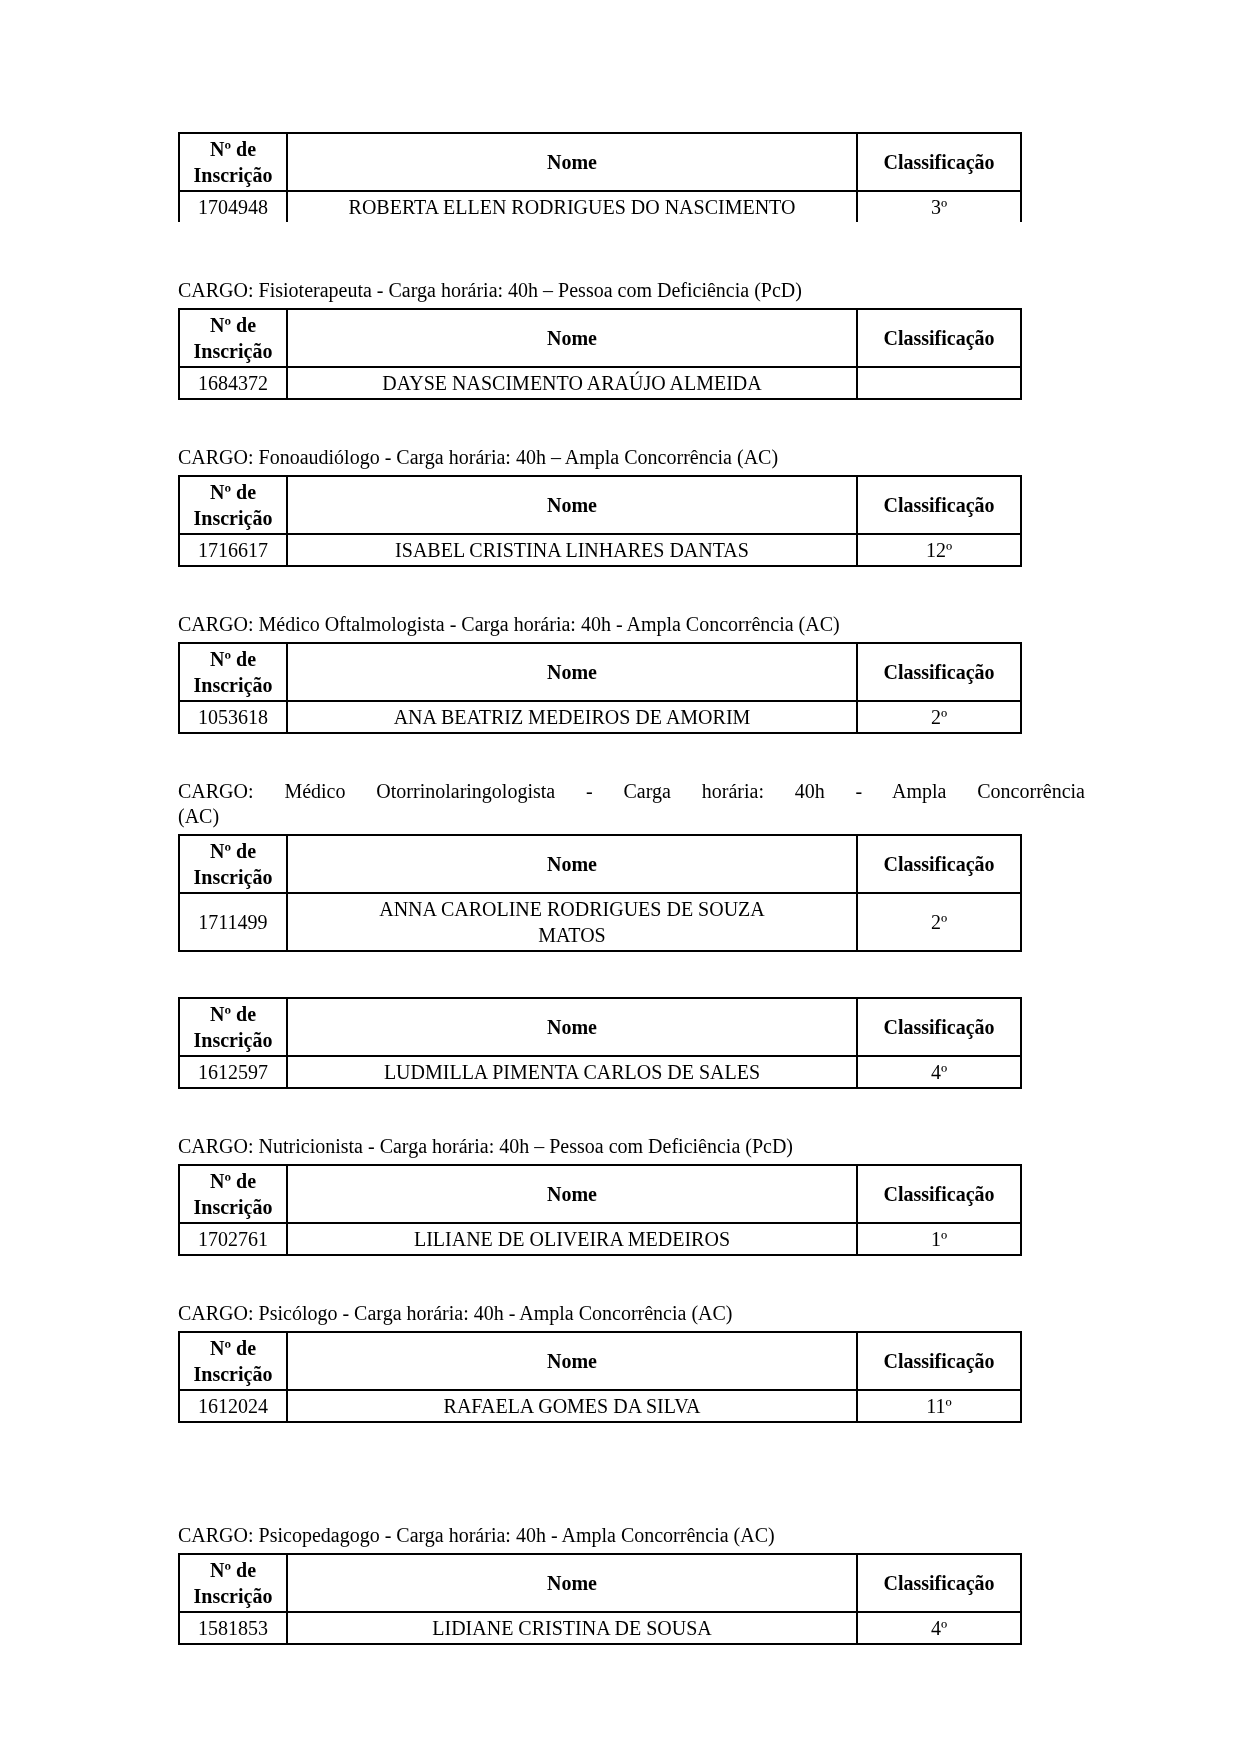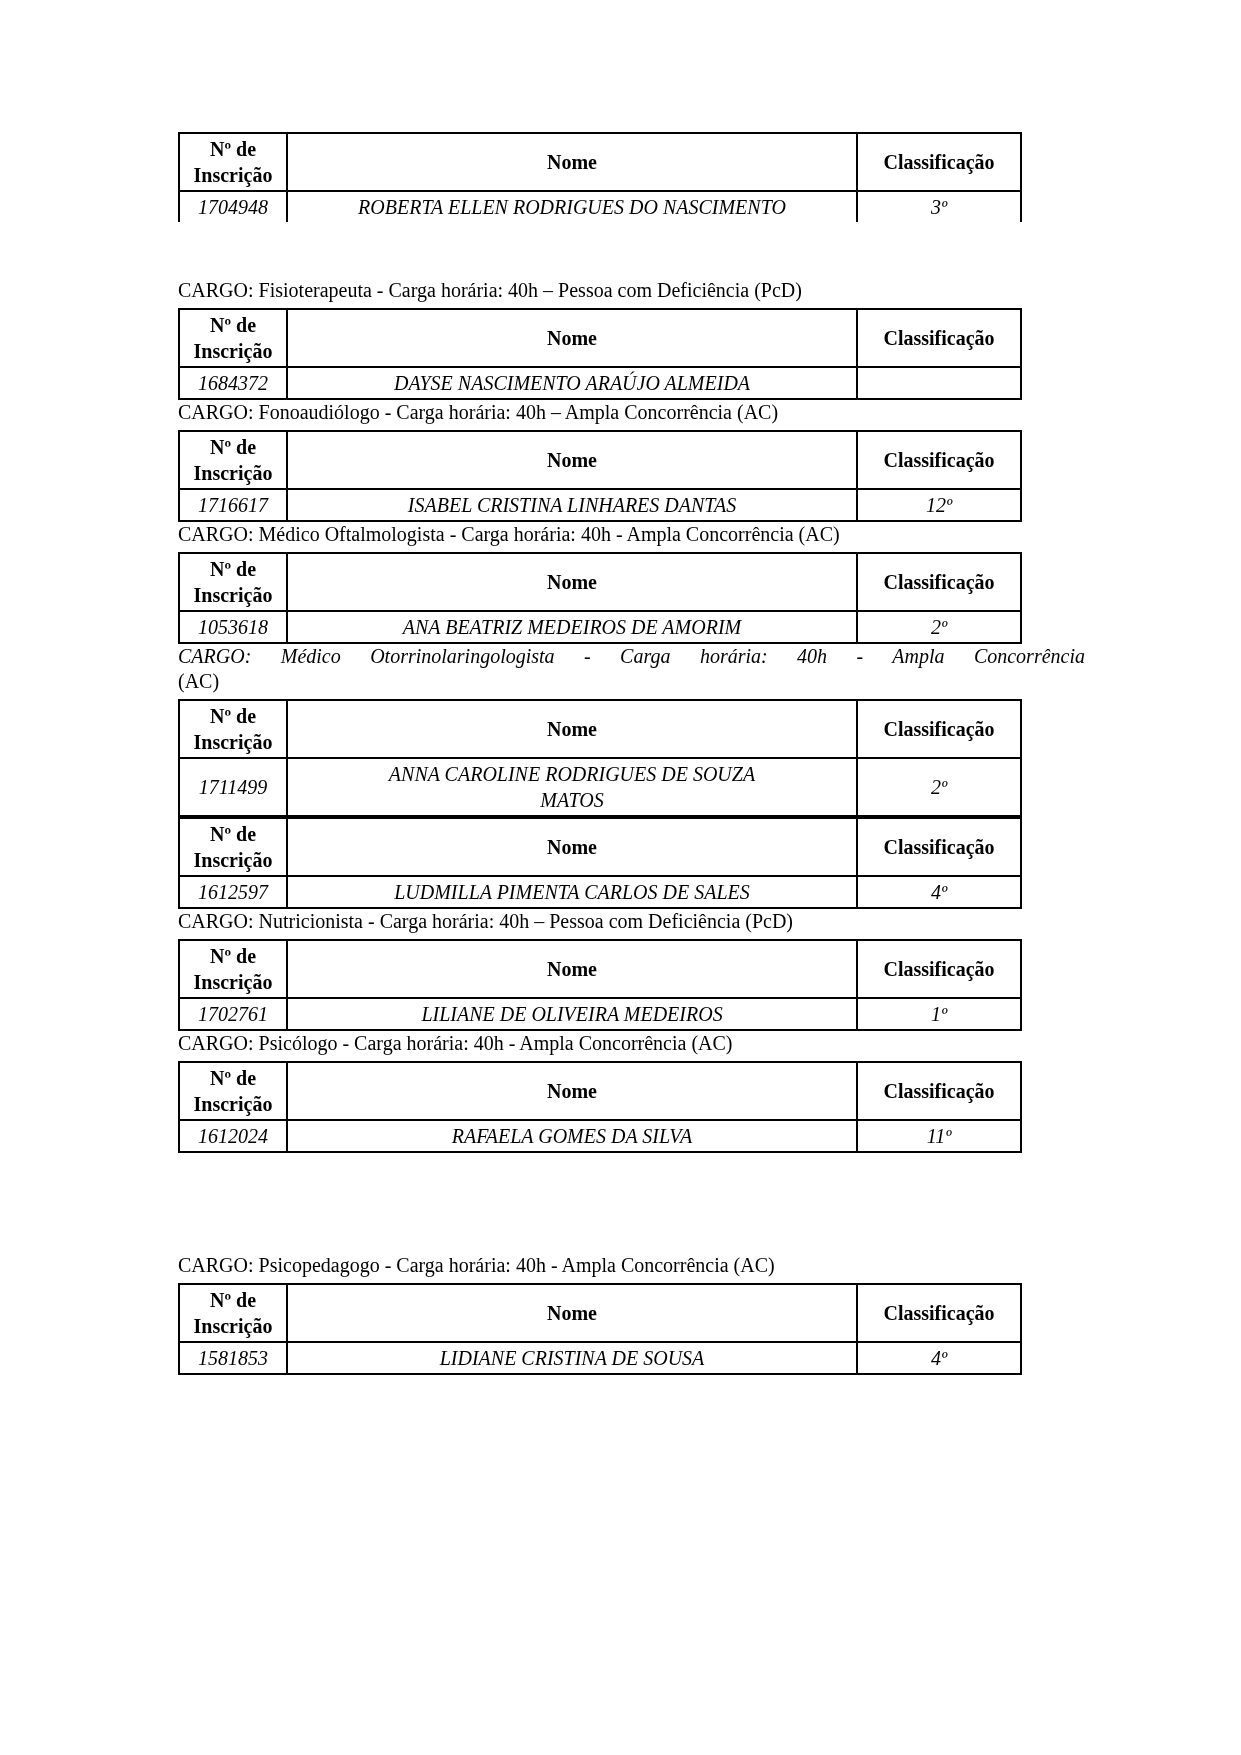--- a/index.html
+++ b/index.html
@@ -9,35 +9,34 @@
   }
   body {
     width: 1241px;
     height: 1755px;
     overflow: hidden;
     font-family: "Liberation Serif", "DejaVu Serif", serif;
     color: #000000;
     box-sizing: border-box;
     padding: 132px 0 0 178px;
   }
-  .cargo-section { }
+  .cargo-section { margin-top: 45px; }
   .cargo-section.first-after-split { margin-top: 56px; }
   .cargo-section.big-gap-before { margin-top: 100px; }
 
   .cargo-heading {
     width: 907px;
     font-size: 20px;
     line-height: 25px;
     margin: 0 0 5px 0;
     text-align: left;
   }
   .cargo-heading .justified-line {
     text-align: justify;
     text-align-last: justify;
-    font-style: italic;
   }
 
   table.classification-table {
     border-collapse: collapse;
     table-layout: fixed;
     width: 842px;
     padding-left: 8px;
   }
   table.classification-table col.c-insc  { width: 108px; }
   table.classification-table col.c-nome  { width: 570px; }
@@ -52,21 +51,20 @@
     text-align: center;
     vertical-align: middle;
     overflow: hidden;
   }
   table.classification-table th {
     font-weight: bold;
     height: 52px;
   }
   table.classification-table td {
     height: 26px;
-    font-style: italic;
   }
 
   
   table.open-bottom,
   table.open-bottom tr.data-row td {
     border-bottom: none;
   }
 </style>
 </head>
 <body>

